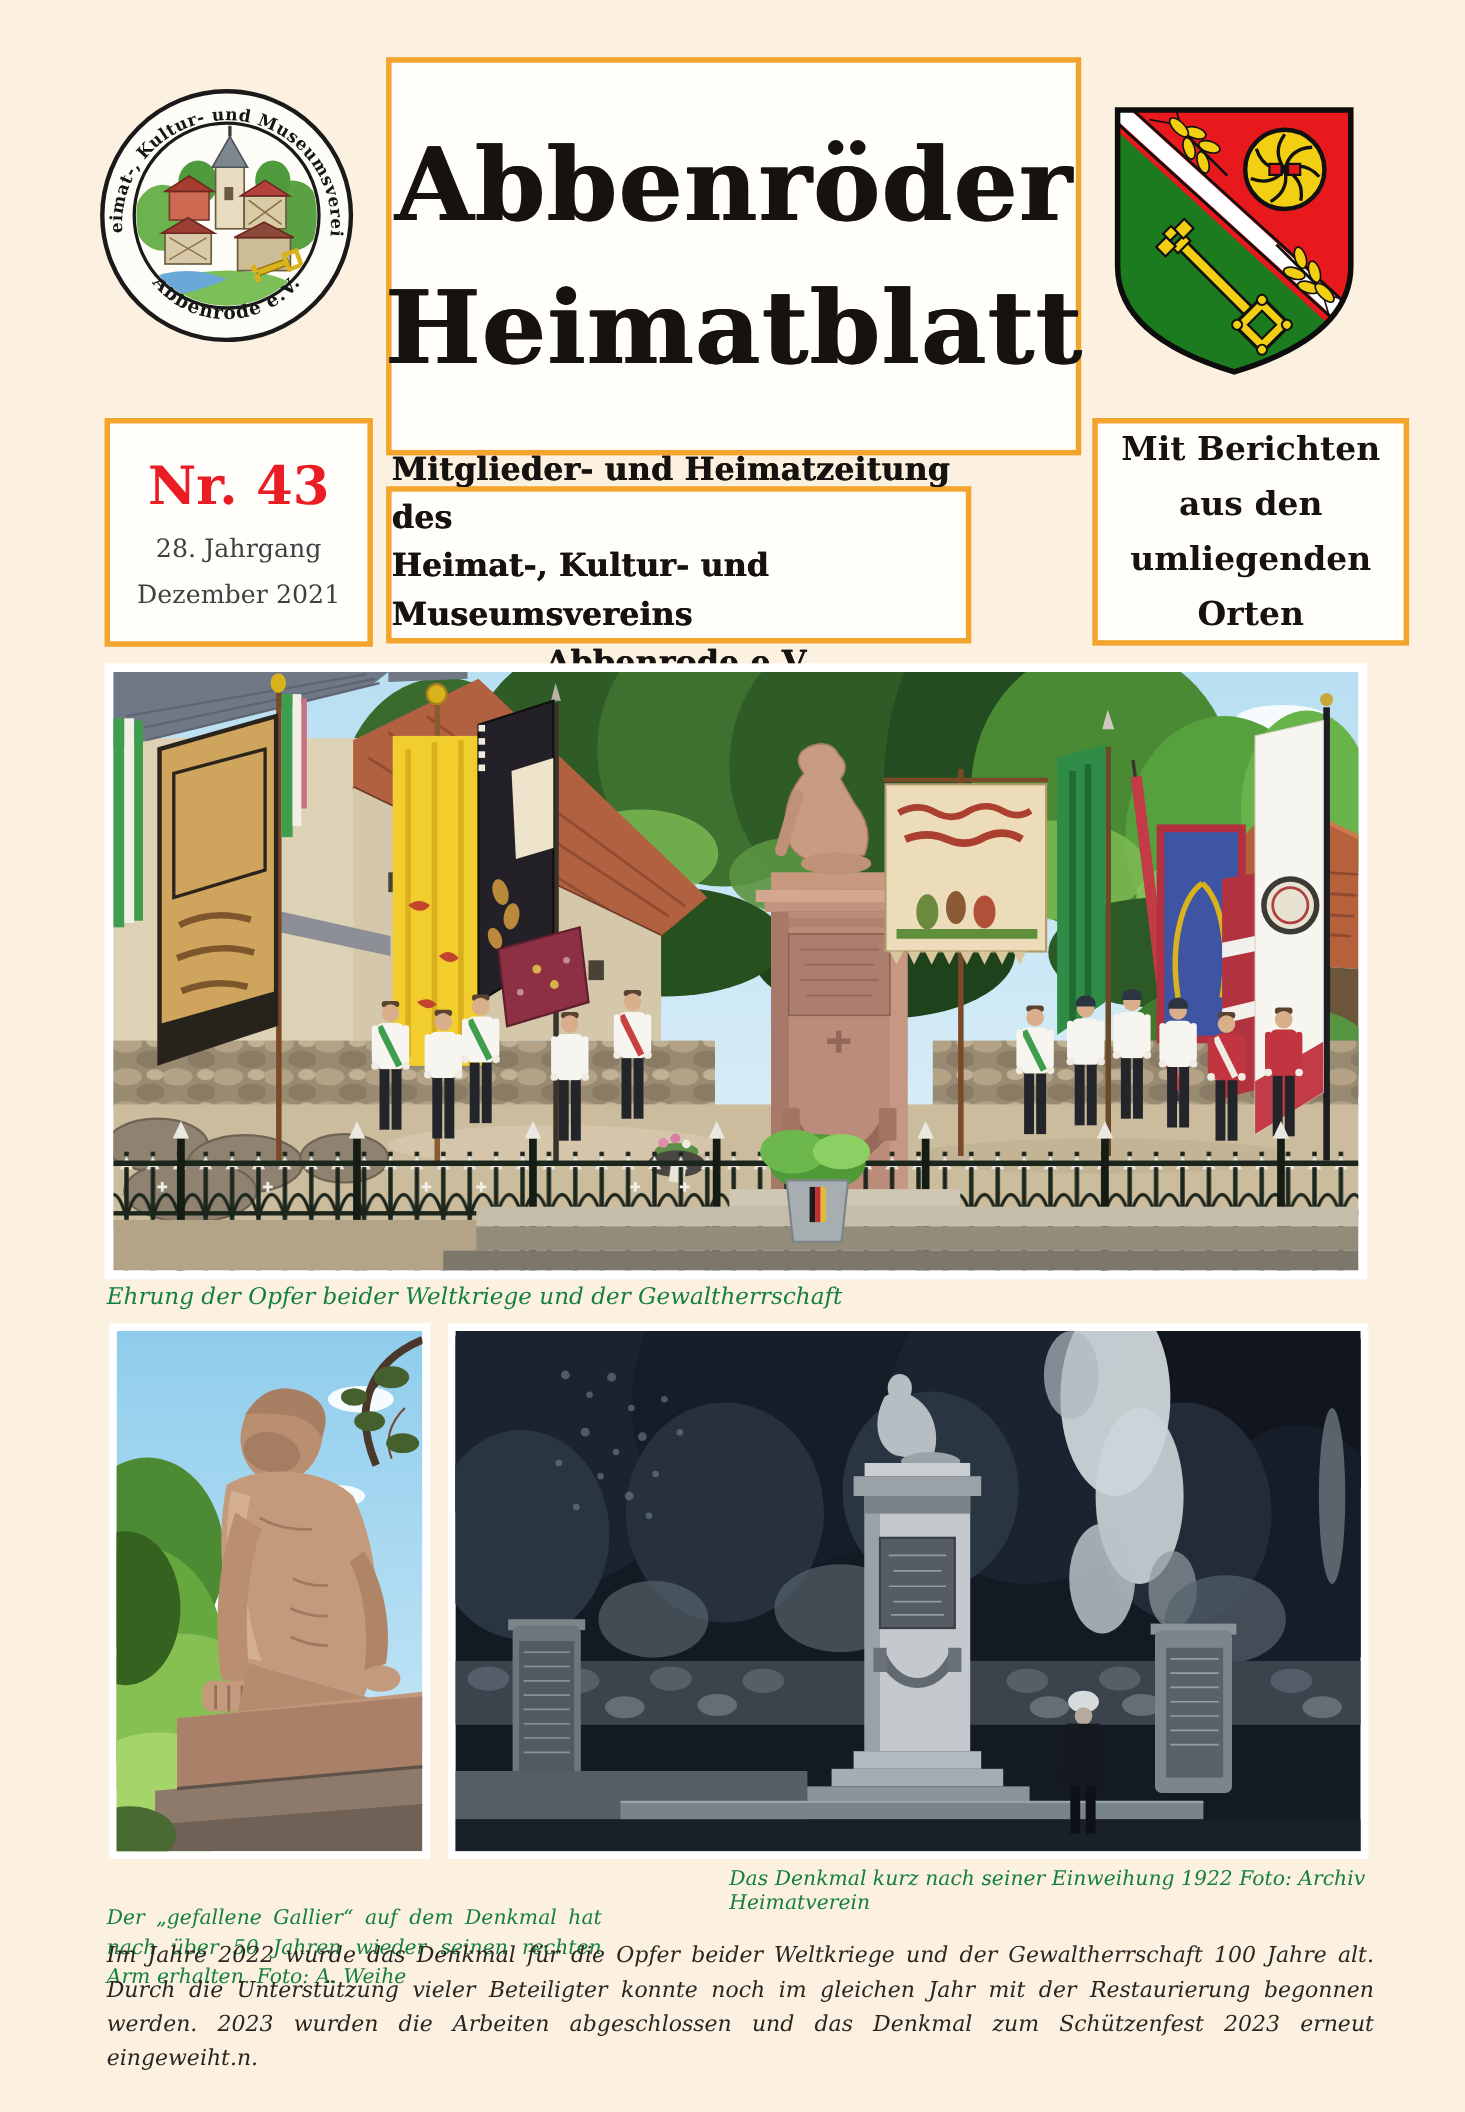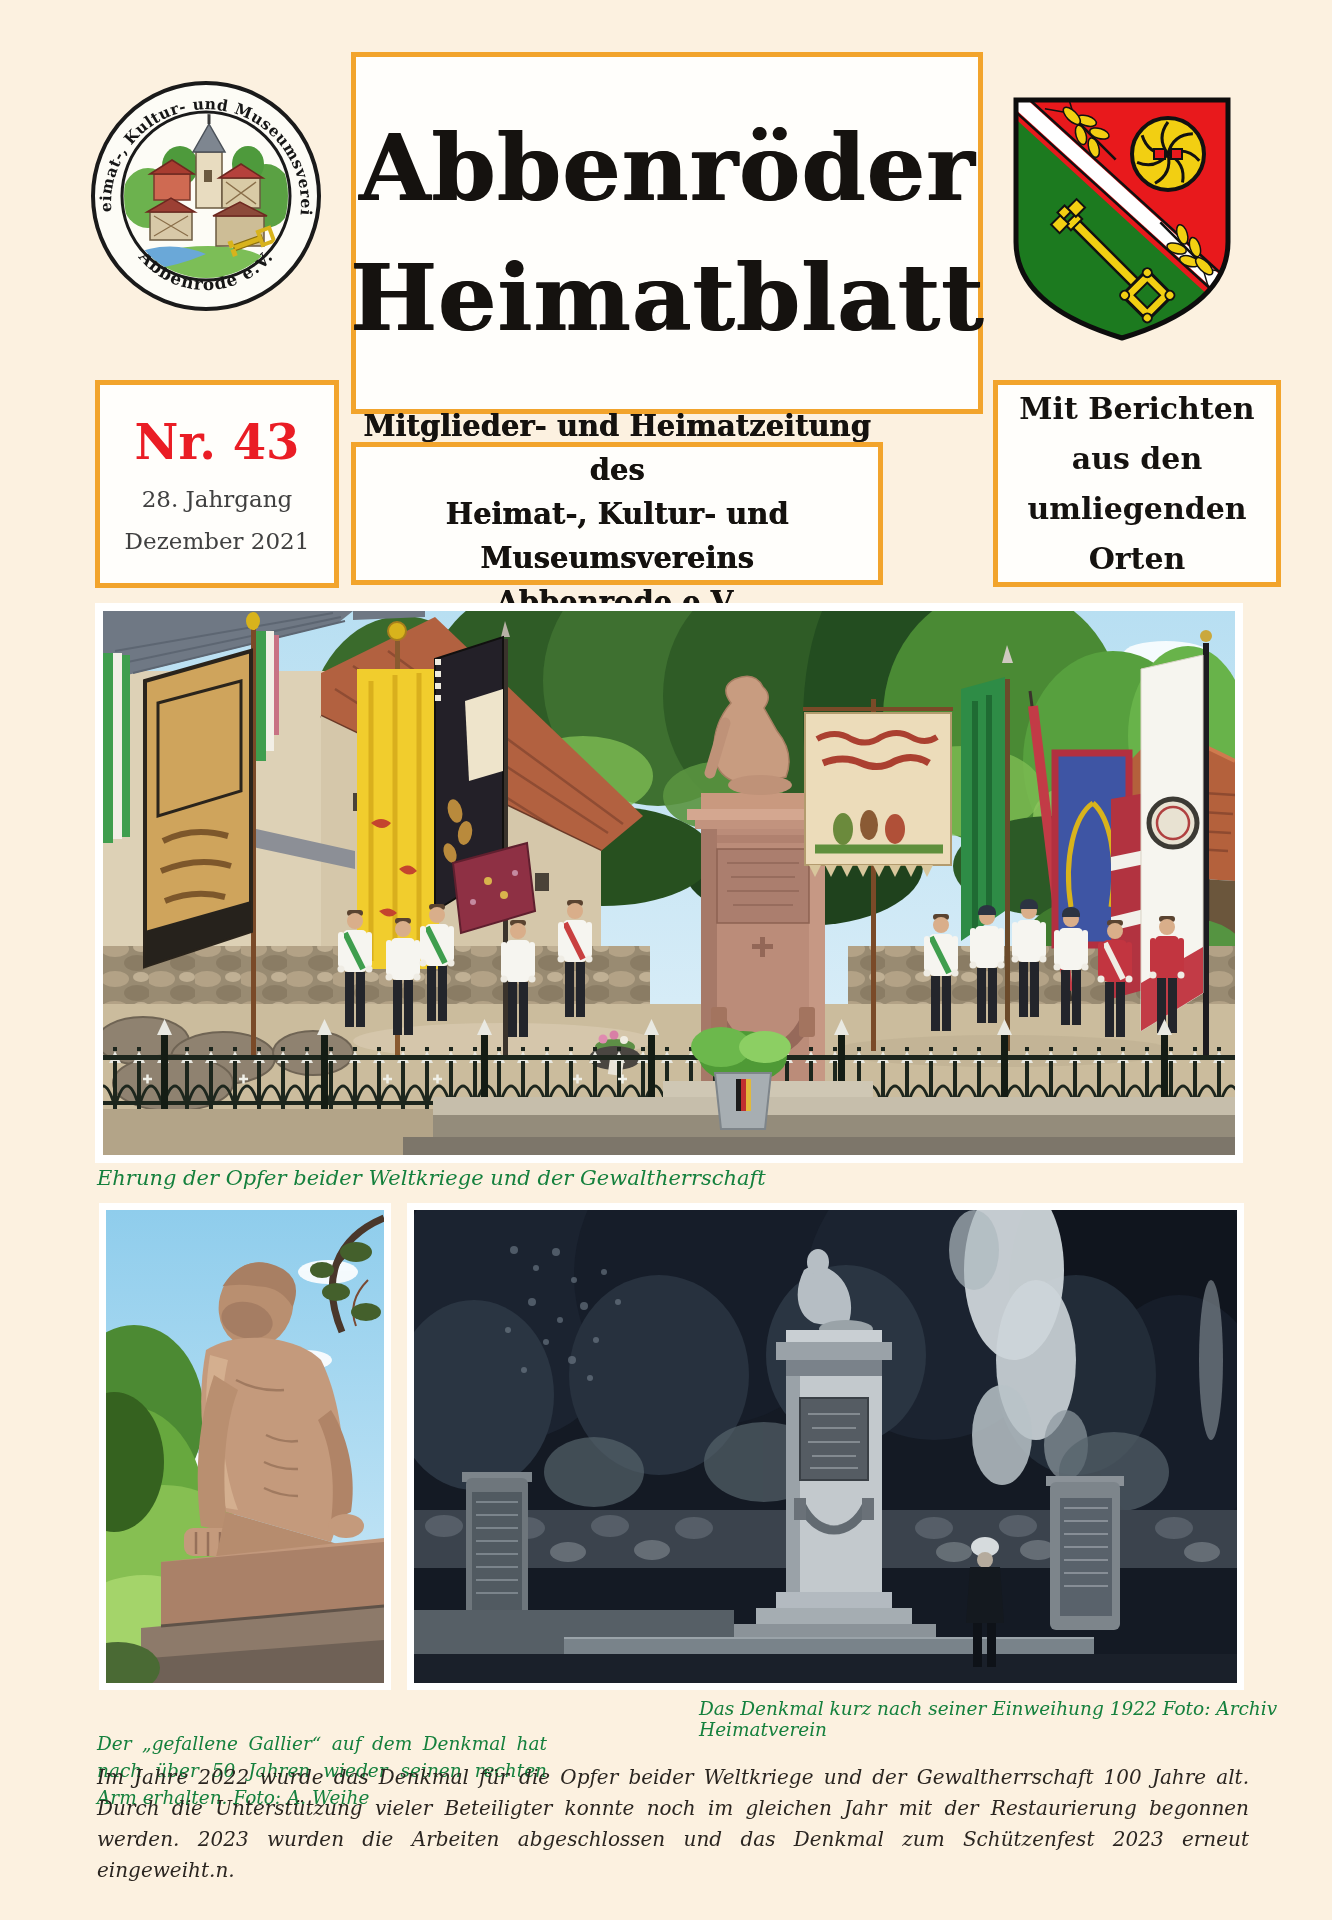--- a/index.html
+++ b/index.html
@@ -1,40 +1,40 @@
 <!DOCTYPE html>
 <html><head>
 <meta charset="utf-8">
 <style>
   html,body{margin:0;padding:0;}
   body{background:#e8e0d0;font-family:"DejaVu Serif",serif;}
   .page{position:relative;width:1332px;height:1920px;background:#fcf1e0;overflow:hidden;margin:0 auto;}
   .box{position:absolute;background:#fffefb;border:5px solid #f2a42c;box-sizing:border-box;
-       display:flex;flex-direction:column;align-items:center;justify-content:center;text-align:center;}
+       display:flex;flex-direction:column;align-items:center;justify-content:center;text-align:left;}
   .fraktur{font-family:"DejaVu Serif",serif;font-weight:bold;color:#15120f;}
   .title-box{left:351px;top:52px;width:632px;height:362px;gap:38px;}
   .title-line{font-size:92px;line-height:1;letter-spacing:1px;text-shadow:1px 0 0 currentColor;}
   .subtitle-box{left:351px;top:442px;width:532px;height:143px;}
   .subtitle-line{font-size:29px;line-height:44px;text-shadow:0.5px 0 0 currentColor;}
   .issue-box{left:95px;top:380px;width:244px;height:208px;gap:16px;}
   .issue-number{font-size:48px;font-weight:bold;color:#ea1d25;}
   .issue-sub{font-size:23px;color:#404040;}
   .side-box{left:993px;top:380px;width:288px;height:207px;}
   .side-line{font-size:30px;line-height:50px;font-weight:600;color:#15120f;}
   .seal{position:absolute;left:88px;top:78px;width:236px;height:236px;}
   .arms{position:absolute;left:1008px;top:92px;width:228px;height:252px;}
   .photo-frame{position:absolute;background:#ffffff;box-sizing:border-box;}
   .photo-frame svg{display:block;}
   .main-photo{left:95px;top:603px;width:1148px;height:560px;padding:8px;}
   .left-photo{left:99px;top:1203px;width:292px;height:487px;padding:7px;}
   .right-photo{left:407px;top:1203px;width:837px;height:487px;padding:7px;}
   .caption{position:absolute;font-style:italic;color:#15803d;}
   .caption-main{left:97px;top:1166px;font-size:21px;}
   .caption-left{left:97px;top:1698px;width:450px;font-size:18.5px;line-height:27px;text-align:justify;margin-top:32px;}
-  .caption-right{left:663px;top:1698px;width:585px;font-size:18.5px;margin-left:36px;}
+  .caption-right{left:663px;top:1698px;width:585px;font-size:18.5px;}
   .body-par{position:absolute;left:97px;top:1762px;width:1152px;font-style:italic;
             font-size:20px;line-height:31px;text-align:justify;color:#2a2520;}
   
   .person{--shirt:#f6f5f0;--pants:#23252b;--skin:#d9ae8a;--cap:transparent;--sash:transparent;--hair:#5a4330;}
   .person.red{--shirt:#c23540;}
   .person.sash-g{--sash:#3f9e4e;}
   .person.sash-r{--sash:#c94040;}
   .person.sash-w{--sash:#efece4;}
   .person.cap{--cap:#2c3442;--hair:transparent;}
 </style>

